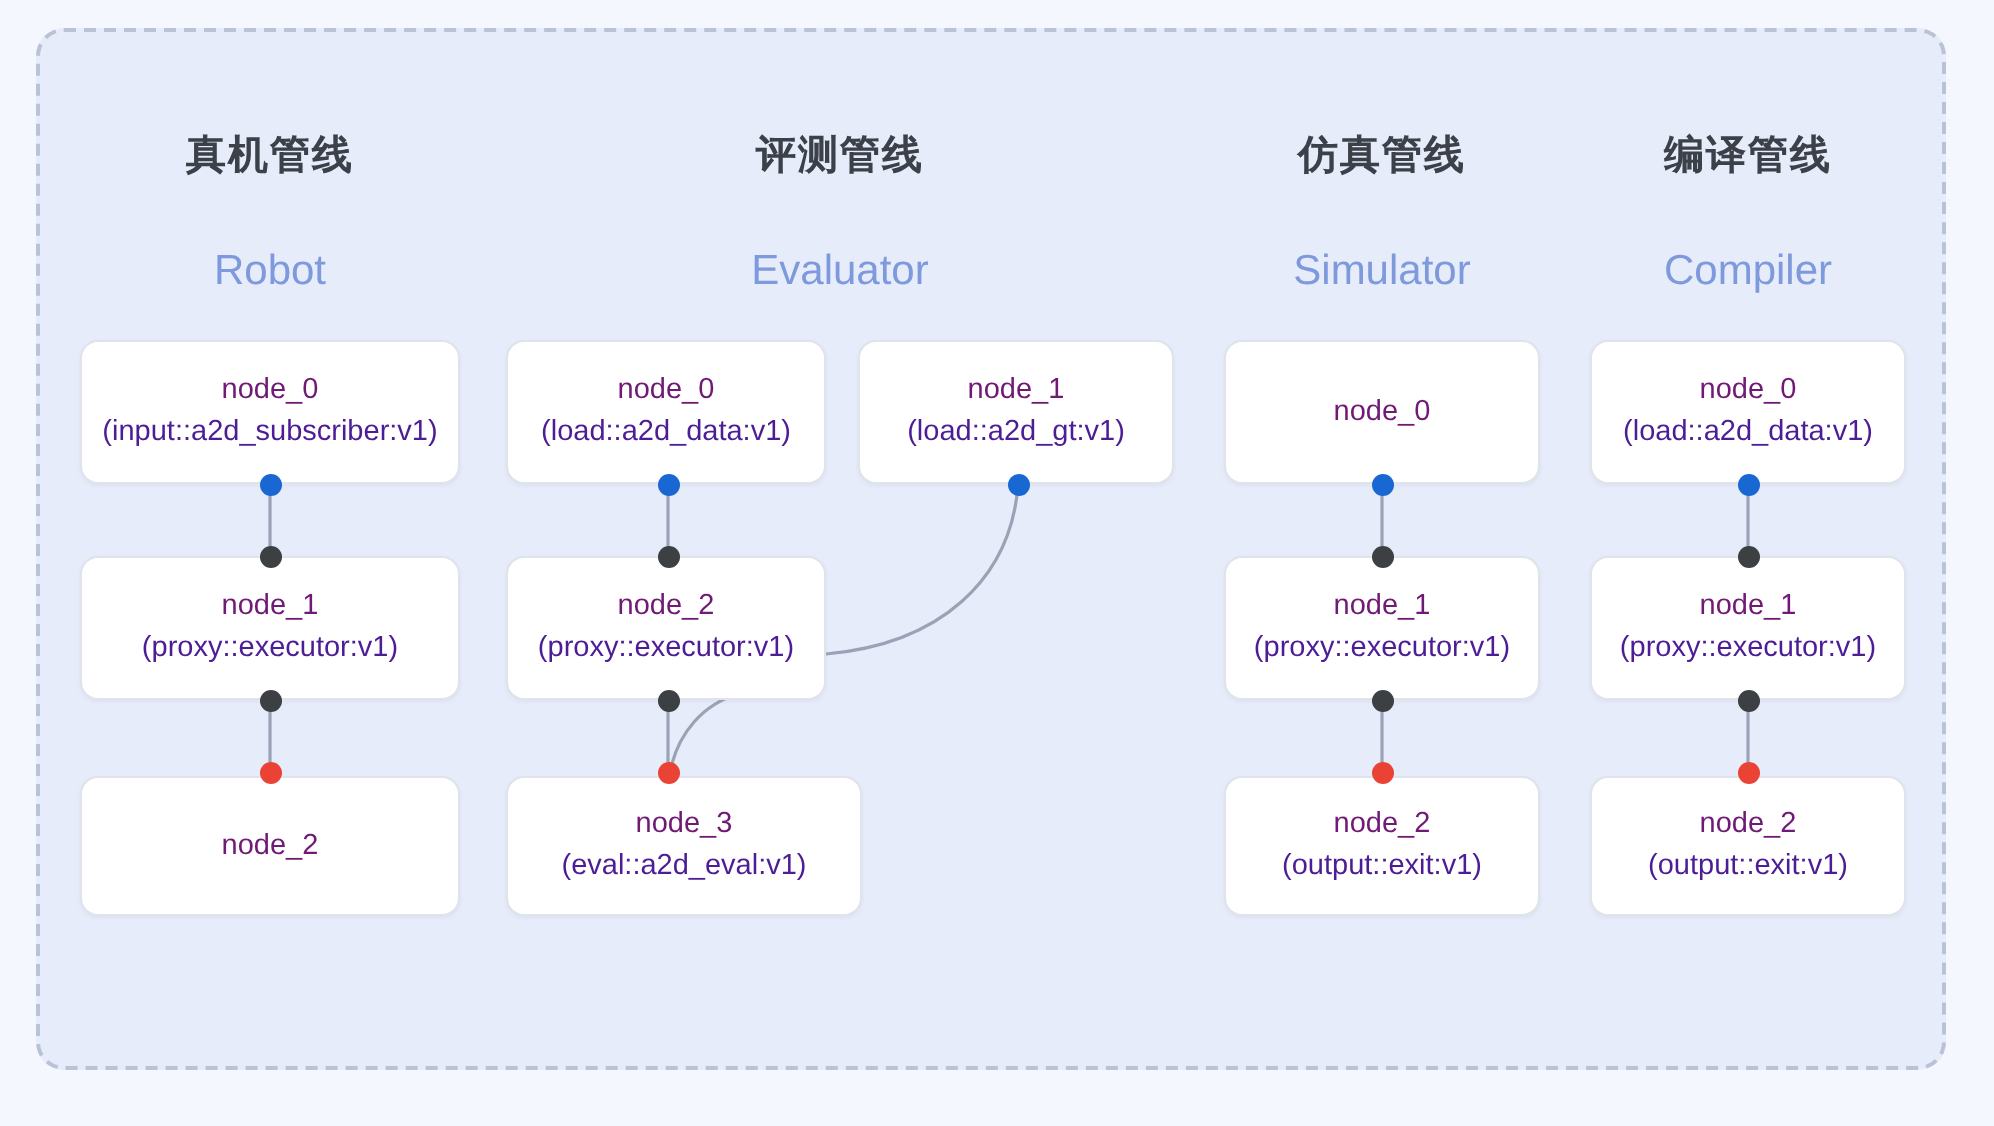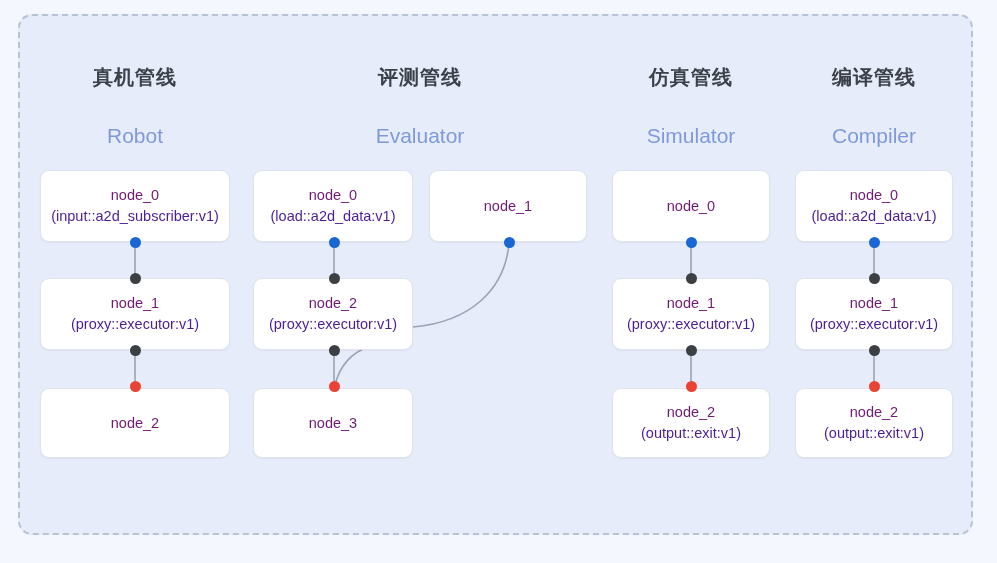--- a/index.html
+++ b/index.html
@@ -140,27 +140,29 @@
       <div class="port port-in" style="left: 135px; top: 350px;"></div>
       <div class="port port-term" style="left: 135px; top: 386px;"></div>
       <div class="col-title" style="left: 0px; top: 64px; width: 997px; transform: translateX(-78.5px);">评测管线</div>
       <div class="col-subtitle" style="left: 0px; top: 124px; width: 997px; transform: translateX(-78.5px);">Evaluator</div>
       <div class="node" style="left: 253px; top: 170px; width: 160px; height: 72px;">
         <div class="node-id">node_0</div>
         <div class="node-type">(load::a2d_data:v1)</div>
       </div>
       <div class="node" style="left: 429px; top: 170px; width: 158px; height: 72px;">
         <div class="node-id">node_1</div>
+        <div class="node-type">(load::a2d_gt:v1)</div>
       </div>
       <div class="node" style="left: 253px; top: 278px; width: 160px; height: 72px;">
         <div class="node-id">node_2</div>
         <div class="node-type">(proxy::executor:v1)</div>
       </div>
-      <div class="node" style="left: 253px; top: 388px; width: 160px; height: 70px;">
+      <div class="node" style="left: 253px; top: 388px; width: 178px; height: 70px;">
         <div class="node-id">node_3</div>
+        <div class="node-type">(eval::a2d_eval:v1)</div>
       </div>
       <div class="port port-out" style="left: 334px; top: 242px;"></div>
       <div class="port port-out" style="left: 509px; top: 242px;"></div>
       <div class="port port-in" style="left: 334px; top: 278px;"></div>
       <div class="port port-in" style="left: 334px; top: 350px;"></div>
       <div class="port port-term" style="left: 334px; top: 386px;"></div>
       <div class="col-title" style="left: 0px; top: 64px; width: 997px; transform: translateX(192.5px);">仿真管线</div>
       <div class="col-subtitle" style="left: 0px; top: 124px; width: 997px; transform: translateX(192.5px);">Simulator</div>
       <div class="node" style="left: 612px; top: 170px; width: 158px; height: 72px;">
         <div class="node-id">node_0</div>

